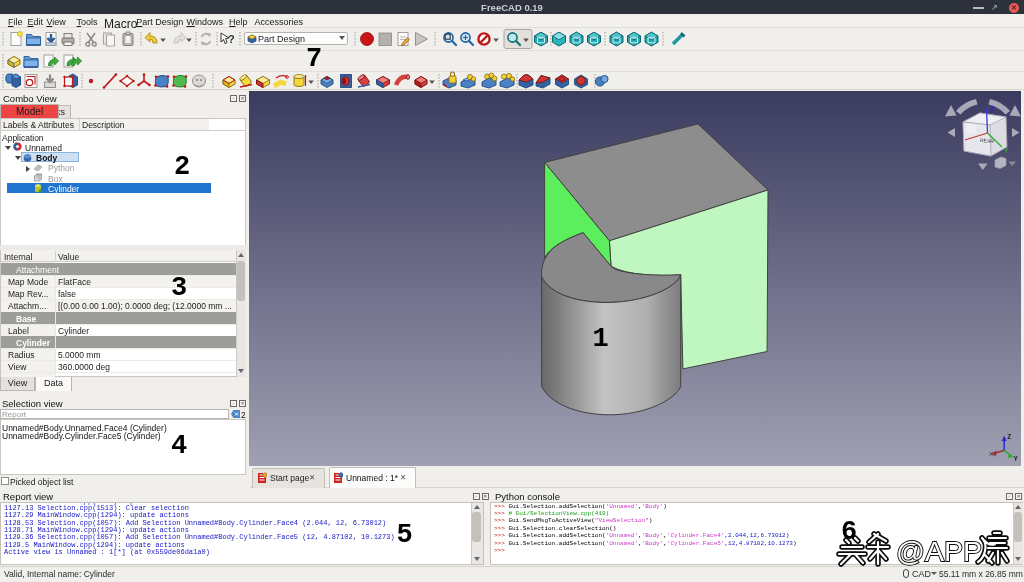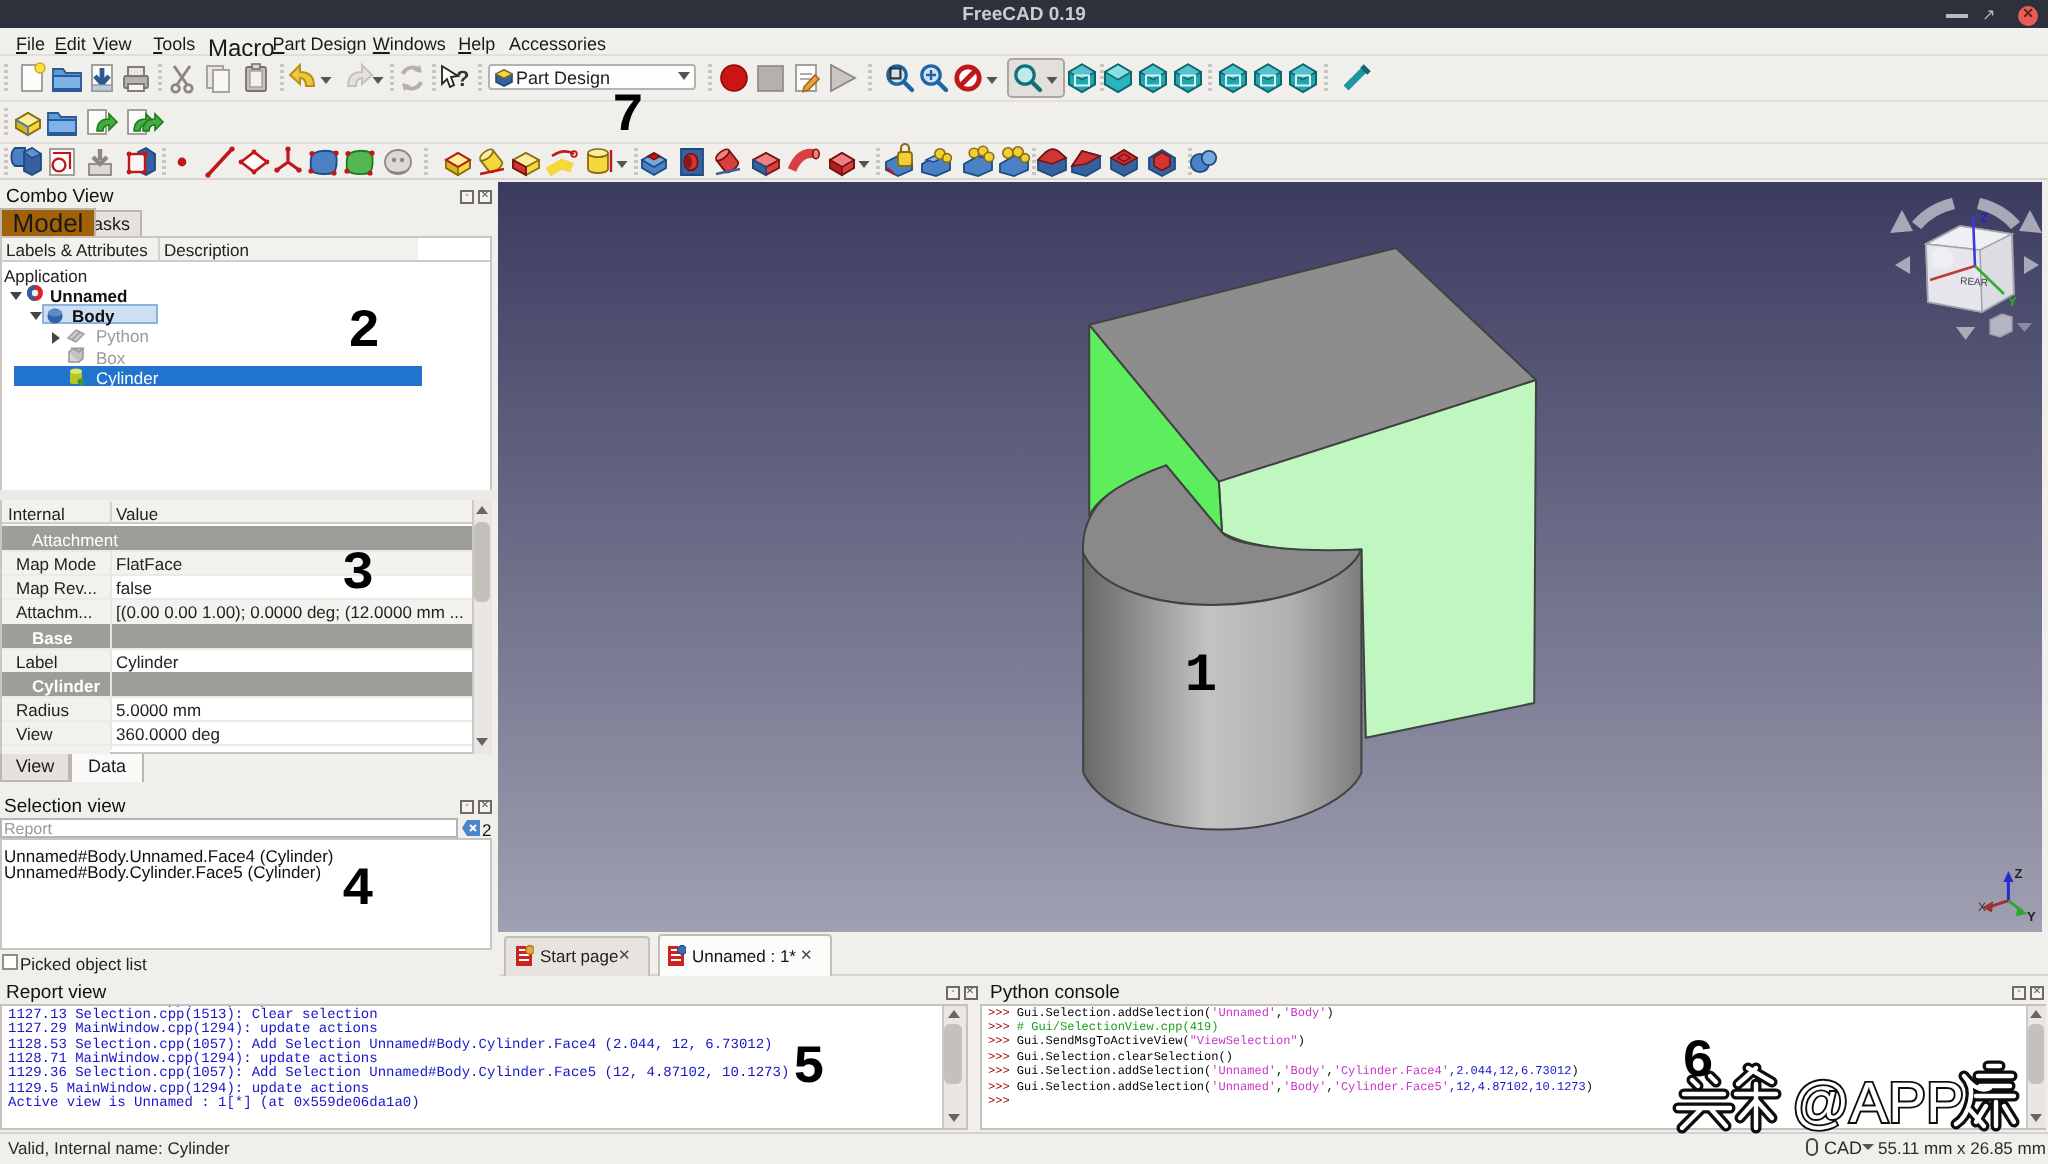--- a/index.html
+++ b/index.html
@@ -368,38 +368,38 @@
     <path d="M1 3 L5 1 L9 3 L5 5 Z" fill="#f5d73e" stroke="#8a6d10" stroke-width="0.6"></path>
   </svg>
 <div class="abs" style="left:339px;top:36px;width:0;height:0;border-left:3px solid transparent;border-right:3px solid transparent;border-top:4px solid #555"></div>
 
 <div class="abs" style="left:0;top:90px;width:249px;height:492px;background:#f1efec"></div>
 
 <div class="abs ttl" style="left:3px;top:93px">Combo View</div>
 <div class="dockbtn" style="left:230px;top:95px">◦</div>
 <div class="dockbtn" style="left:239px;top:95px">✕</div>
 
-<div class="tabv" style="left:0px;top:104px;width:48px;height:14px;background:#a16207;font-size:13px;line-height:13px;z-index:2">Model</div>
+<div class="tabv" style="left:0px;top:104px;width:59px;height:14px;background:#ef4444;font-size:10px;line-height:13px;z-index:2">Model</div>
 <div class="tabv" style="left:36px;top:105px;width:35px;height:13px;background:#e5e2de;font-size:9px;line-height:12px">Tasks</div>
 
 <div class="abs" style="left:0;top:118px;width:246px;height:13px;background:#fff;border:1px solid #c9c5c1;border-bottom:1px solid #cfccc8"></div>
 <div class="abs" style="left:1px;top:119px;width:208px;height:11px;background:#f3f1ee"></div>
 <div class="abs" style="left:3px;top:120px;font-size:8.5px;color:#222">Labels &amp; Attributes</div>
 <div class="abs" style="left:82px;top:120px;font-size:8.5px;color:#222">Description</div>
 <div class="abs" style="left:79px;top:119px;width:1px;height:11px;background:#d5d2ce"></div>
 
 <div class="abs" style="left:0;top:131px;width:246px;height:114px;background:#ffffff;border-left:1px solid #c9c5c1;border-right:1px solid #c9c5c1"></div>
 <div class="abs" style="left:2px;top:133px;font-size:8.5px;color:#222">Application</div>
 <div class="abs" style="left:5px;top:146px;width:0;height:0;border-left:3.5px solid transparent;border-right:3.5px solid transparent;border-top:4.5px solid #444"></div>
 <svg class="abs" style="left:13px;top:142px" width="9" height="9">
     <circle cx="4.5" cy="4.5" r="4" fill="#d22"></circle>
     <path d="M4.5.5a4 4 0 0 0 0 8z" fill="#345da0"></path>
     <circle cx="4.5" cy="4.5" r="1.6" fill="#eee"></circle>
   </svg>
-<div class="abs" style="left:25px;top:143px;font-size:8.5px;font-weight:bold;color:#111">Unnamed</div>
+<div class="abs" style="left:25px;top:143px;font-size:8.5px;font-weight:normal;color:#111">Unnamed</div>
 <div class="abs" style="left:21px;top:152px;width:58px;height:10px;background:#cfdff2;border:1px solid #8cb2e2"></div>
 <div class="abs" style="left:15px;top:156px;width:0;height:0;border-left:3.5px solid transparent;border-right:3.5px solid transparent;border-top:4.5px solid #444"></div>
 <svg class="abs" style="left:23px;top:153px" width="9" height="9">
     <circle cx="4.5" cy="5" r="3.8" fill="#3464a8"></circle>
     <ellipse cx="4.5" cy="3.4" rx="3.6" ry="1.8" fill="#5e8cc8"></ellipse>
   </svg>
 <div class="abs" style="left:36px;top:153px;font-size:8.5px;font-weight:bold;color:#111">Body</div>
 <div class="abs" style="left:26px;top:166px;width:0;height:0;border-top:3.5px solid transparent;border-bottom:3.5px solid transparent;border-left:4.5px solid #444"></div>
 <svg class="abs" style="left:33px;top:163px" width="10" height="9">
     <path d="M1 6l4-4 4 2-4 4z" fill="#c9c9c9" stroke="#999" stroke-width=".7"></path>

